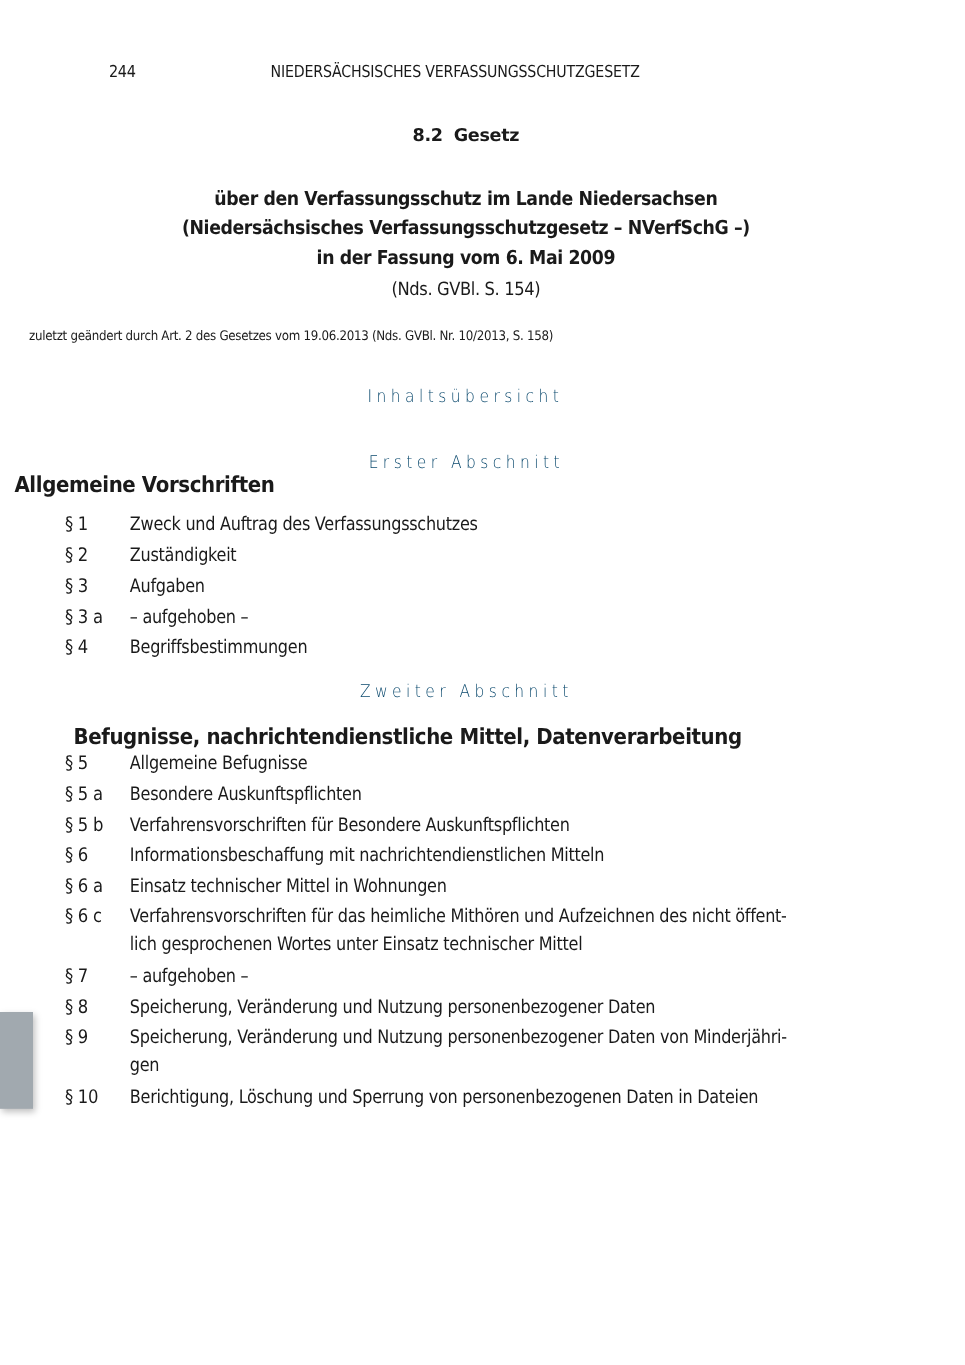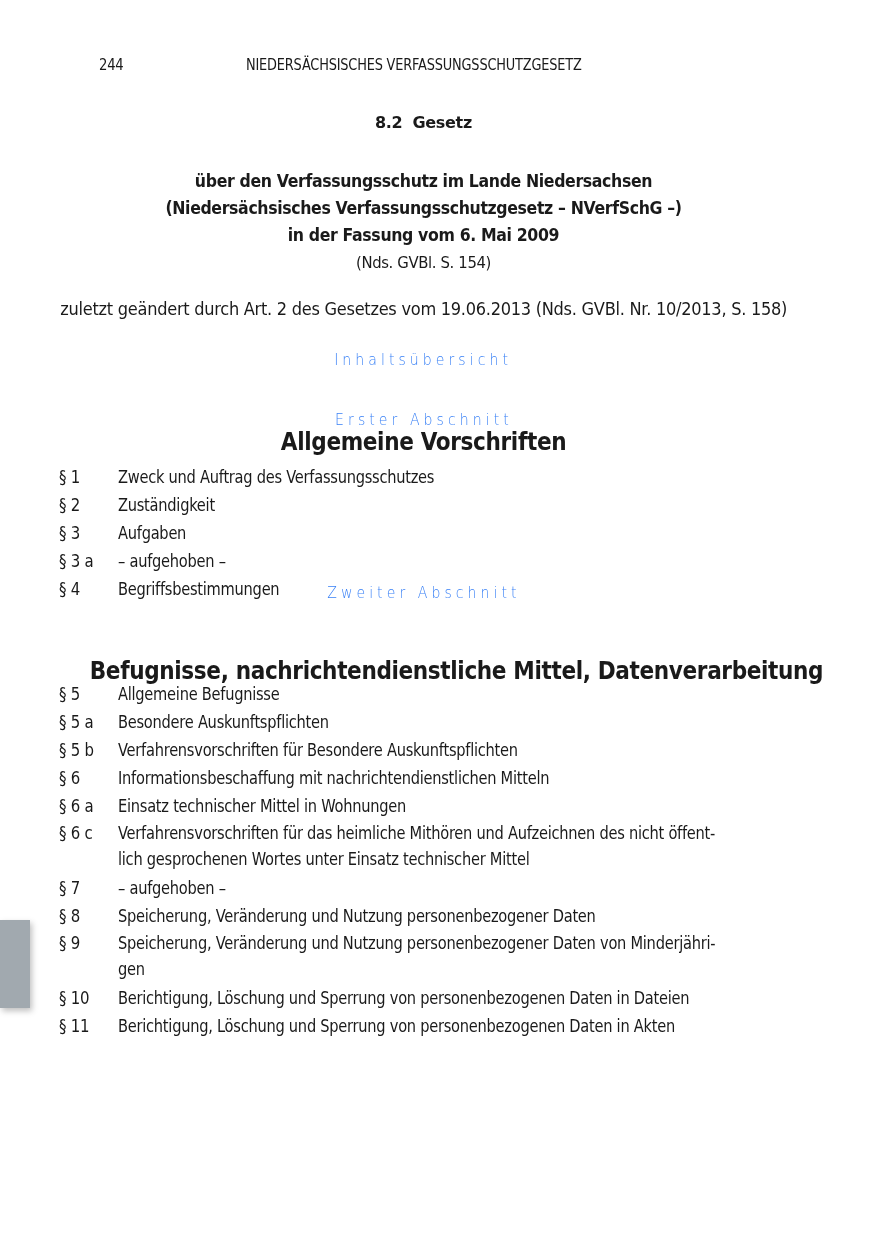--- a/index.html
+++ b/index.html
@@ -72,51 +72,51 @@
     }
     .law-heading .citation {
       font-weight: normal;
       font-size: 16.5px;
     }
     .amendment {
       position: absolute;
       top: 298px;
       left: 0;
       width: 847px;
-      text-align: center;
-      font-size: 18px;
+      text-align: left;
+      font-size: 12px;
       letter-spacing: -0.3px;
       white-space: nowrap;
     }
     .amendment span {
       display: inline-block;
       transform: scaleX(0.9);
       transform-origin: center top;
     }
     .spaced-heading {
       position: absolute;
       left: 0;
       width: 847px;
       text-align: center;
       font-size: 16px;
       letter-spacing: 4.6px;
       font-weight: 300;
-      color: #3b82f6;
+      color: #0c4a6e;
     }
     .spaced-heading span {
       display: inline-block;
       transform: scaleX(0.88);
       transform-origin: center top;
     }
     .bold-subheading {
       position: absolute;
       left: 0;
       width: 847px;
-      text-align: center;
-      font-size: 24px;
+      text-align: left;
+      font-size: 20px;
       font-weight: bold;
       letter-spacing: -0.4px;
       white-space: nowrap;
     }
     .bold-subheading span {
       display: inline-block;
       transform: scaleX(0.9);
       transform-origin: center top;
     }
     .toc-list {
@@ -215,21 +215,21 @@
     <li class="toc-item">
       <span class="toc-num">§ 3 a</span>
       <span class="toc-title">– aufgehoben –</span>
     </li>
     <li class="toc-item">
       <span class="toc-num">§ 4</span>
       <span class="toc-title">Begriffsbestimmungen</span>
     </li>
   </ul>
 
-  <div class="spaced-heading" style="top:583px;">
+  <div class="spaced-heading" style="top:619px;">
     <span>Zweiter Abschnitt</span>
   </div>
   <div class="bold-subheading" style="top:657px;padding-left:33px;">
     <span>Befugnisse, nachrichtendienstliche Mittel, Datenverarbeitung</span>
   </div>
 
   <ul class="toc-list" style="top:680px;">
     <li class="toc-item">
       <span class="toc-num">§ 5</span>
       <span class="toc-title">Allgemeine Befugnisse</span>
@@ -269,21 +269,17 @@
       <span class="toc-num">§ 9</span>
       <span class="toc-title">
         <span style="display:block;">Speicherung, Veränderung und Nutzung personenbezogener Daten von Minderjähri-</span>
         <span style="display:block;">gen</span>
       </span>
     </li>
     <li class="toc-item">
       <span class="toc-num">§ 10</span>
       <span class="toc-title">Berichtigung, Löschung und Sperrung von personenbezogenen Daten in Dateien</span>
     </li>
-    <li class="toc-item">
-      <span class="toc-num">§ 11</span>
-      <span class="toc-title">Berichtigung, Löschung und Sperrung von personenbezogenen Daten in Akten</span>
-    </li>
   </ul>
 
   <div class="side-tab"></div>
 
 </div>
 
 </body></html>

